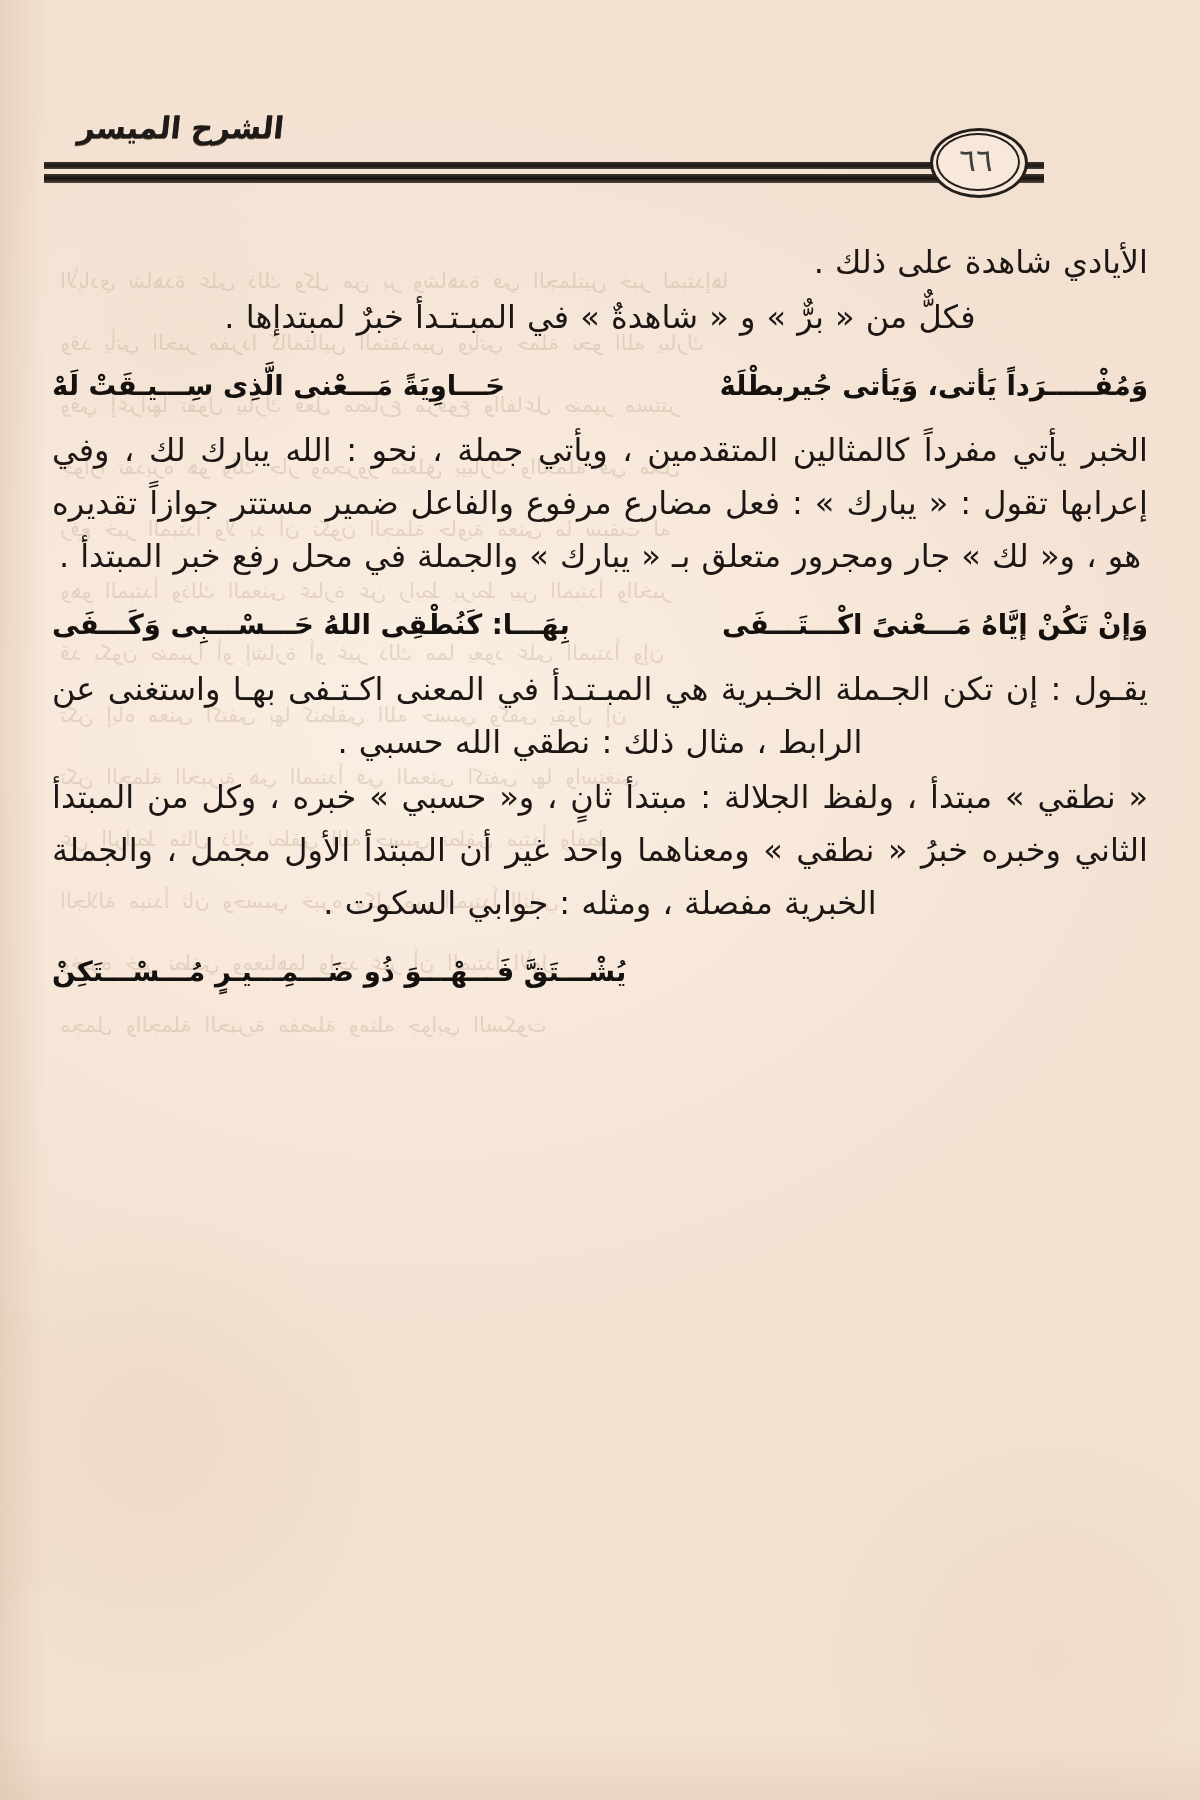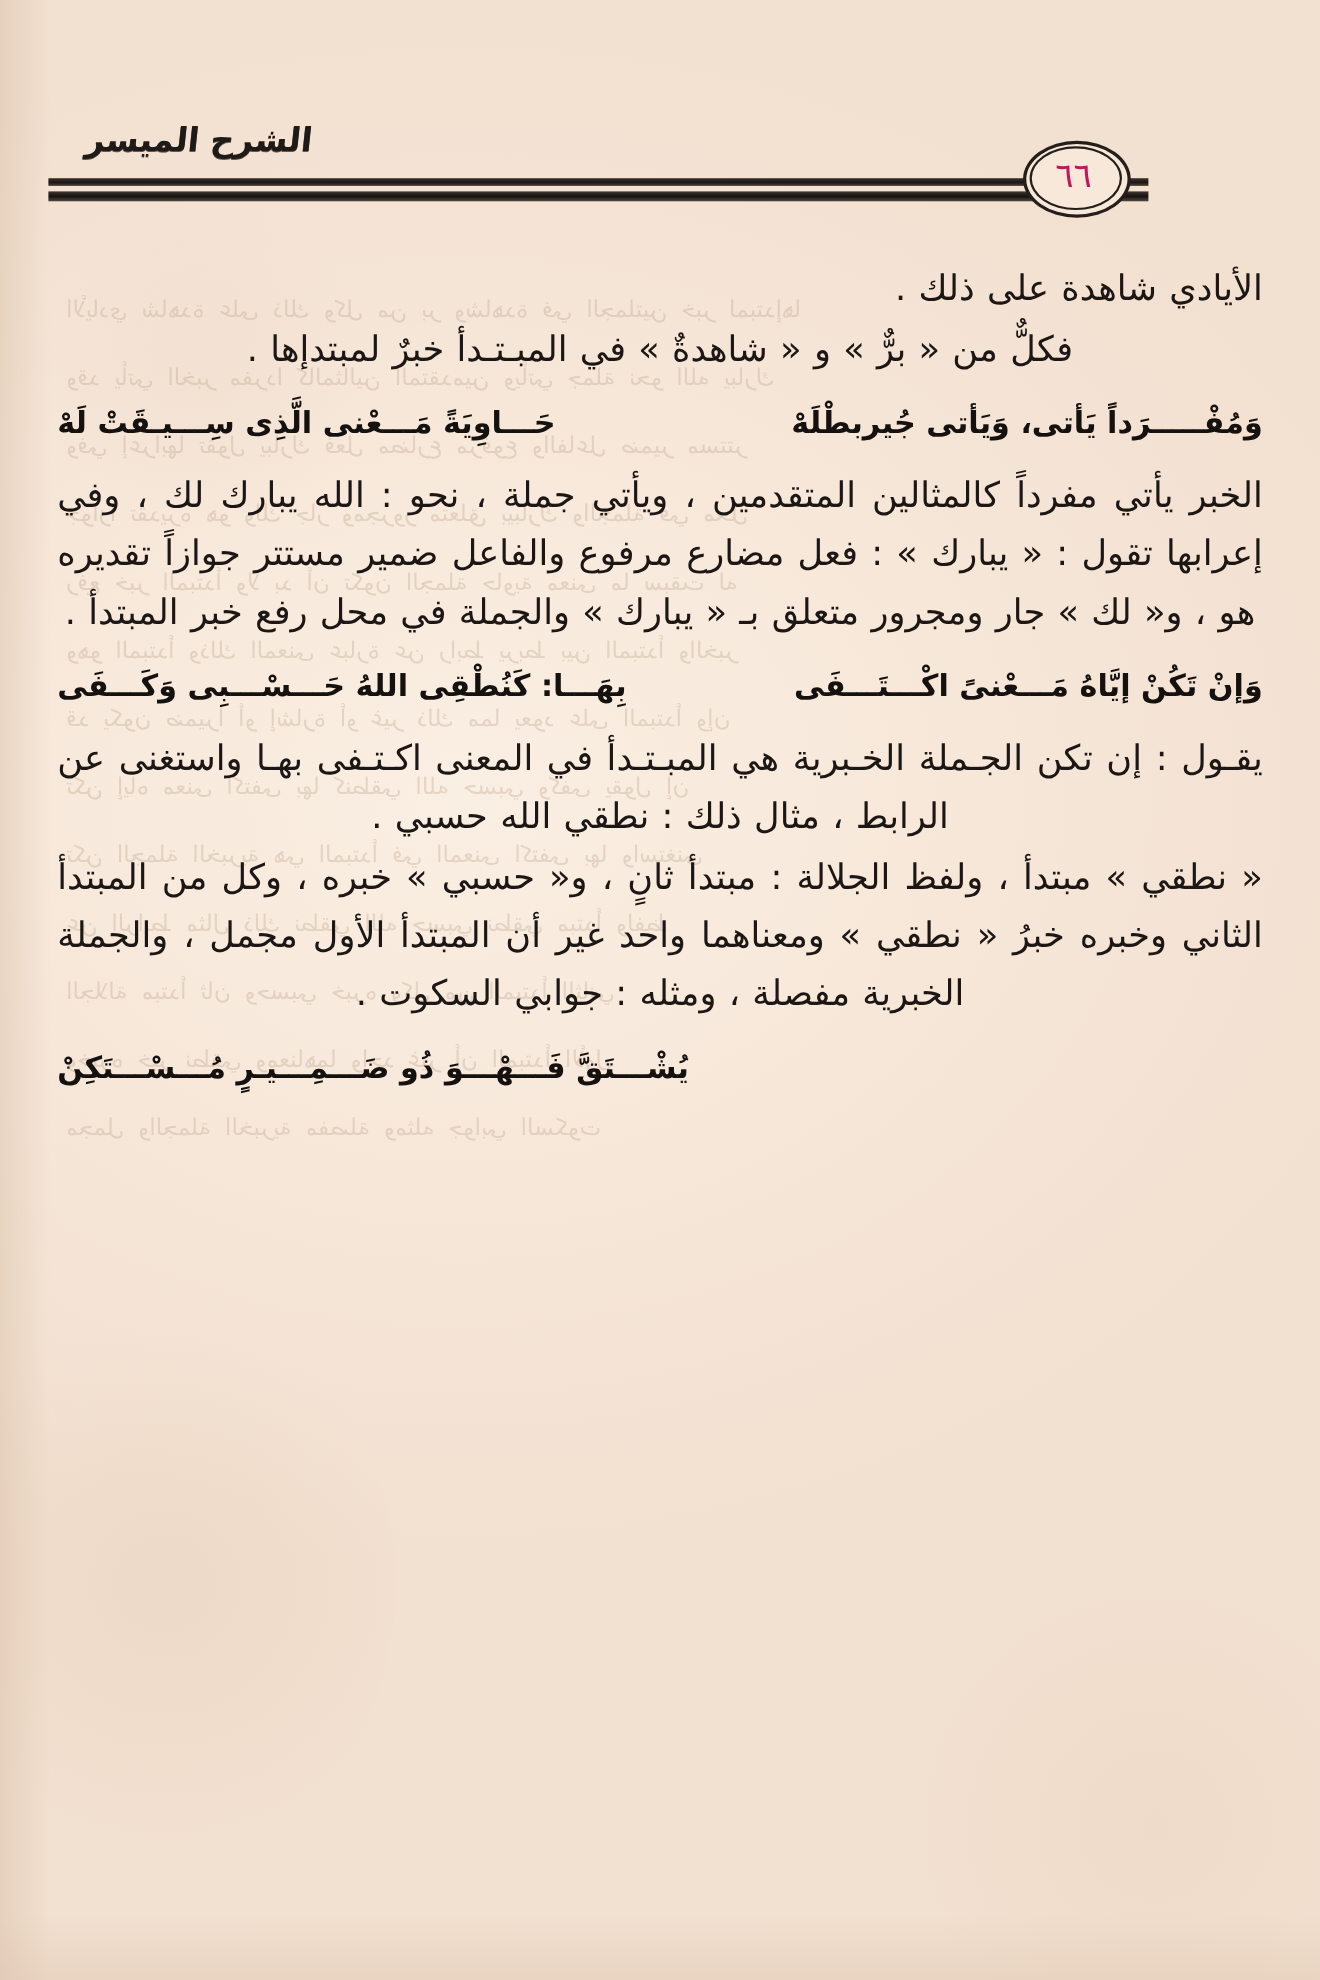--- a/index.html
+++ b/index.html
@@ -79,21 +79,21 @@
     position:absolute;border-radius:50%;
     border:3px solid #241f1b;
     background:#f7e8da;
   }
   .pagebadge .oval-out{left:0;top:0;width:92px;height:64px;}
   .pagebadge .oval-in{left:6px;top:5px;width:80px;height:54px;border-width:2px;background:transparent;}
   .pagenum{
     position:absolute;left:0;top:0;width:92px;height:64px;
     display:flex;align-items:center;justify-content:center;
     font-family:"DejaVu Sans",sans-serif;
-    font-size:31px;color:#be185d;
+    font-size:31px;color:#404040;
     letter-spacing:2px;
   }
 
   
   .content{
     position:absolute;
     right:52px;left:52px;top:236px;
     direction:rtl;
     text-align:justify;
     color:#1c1714;

